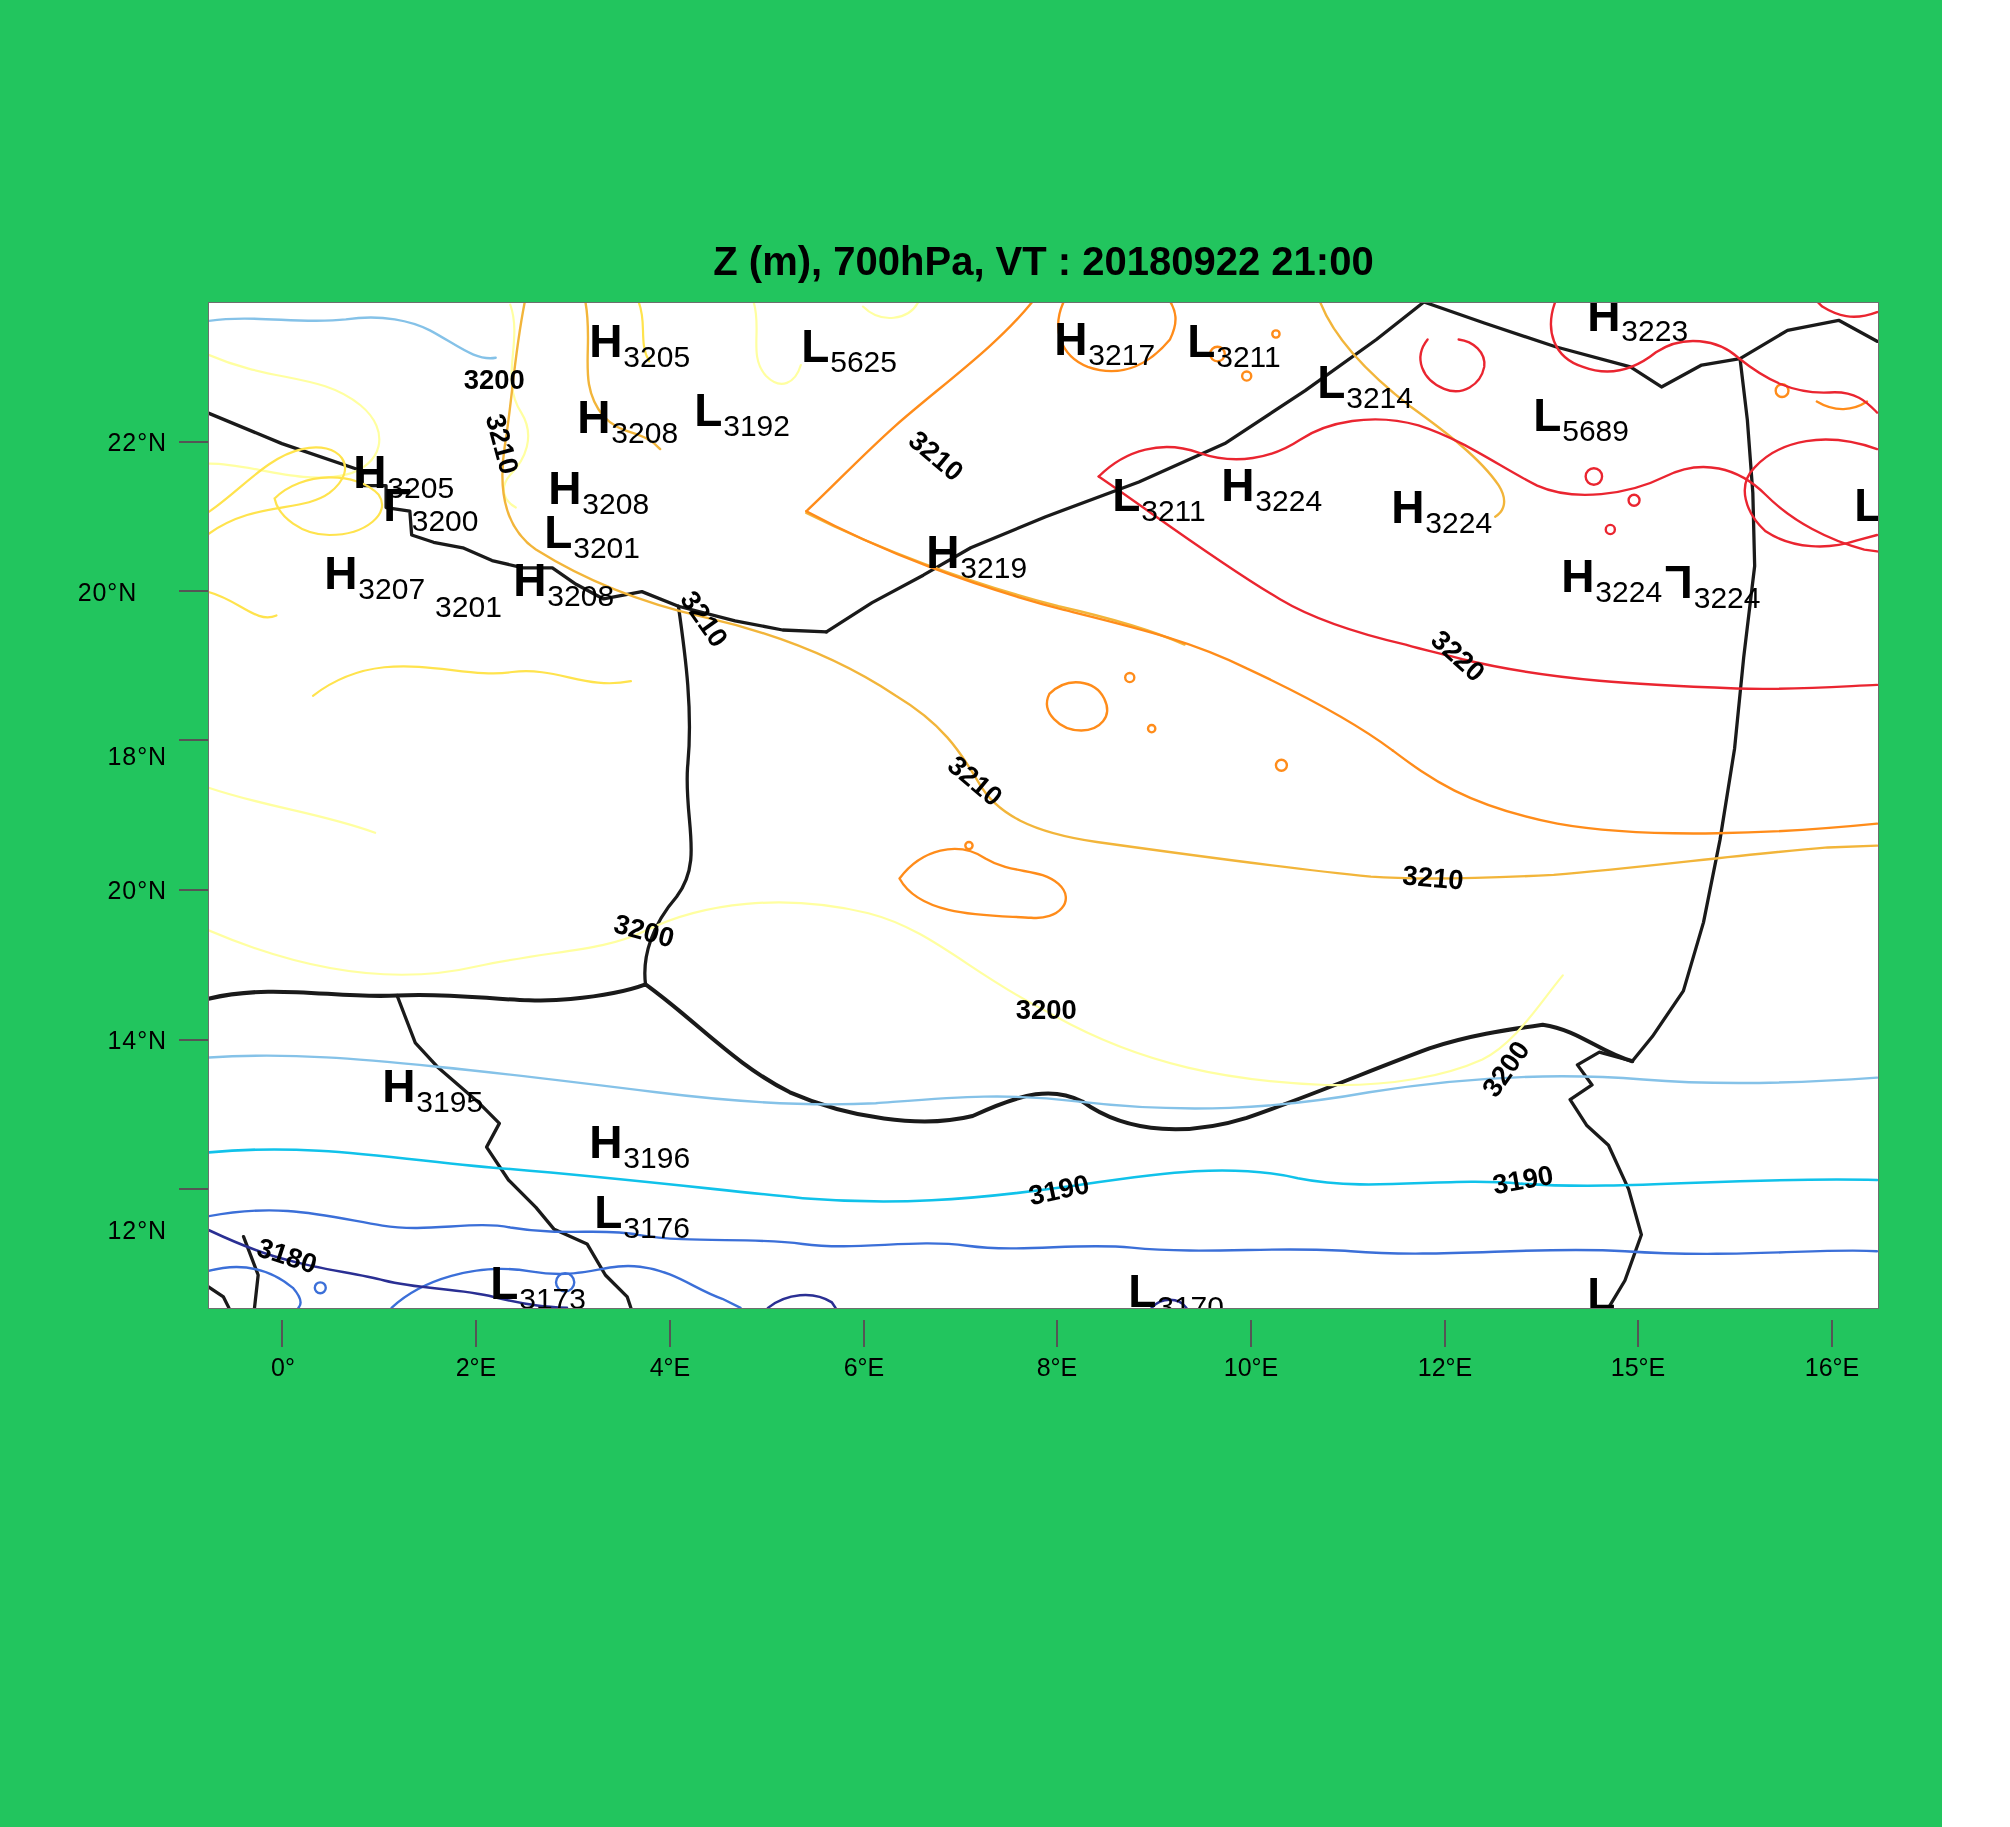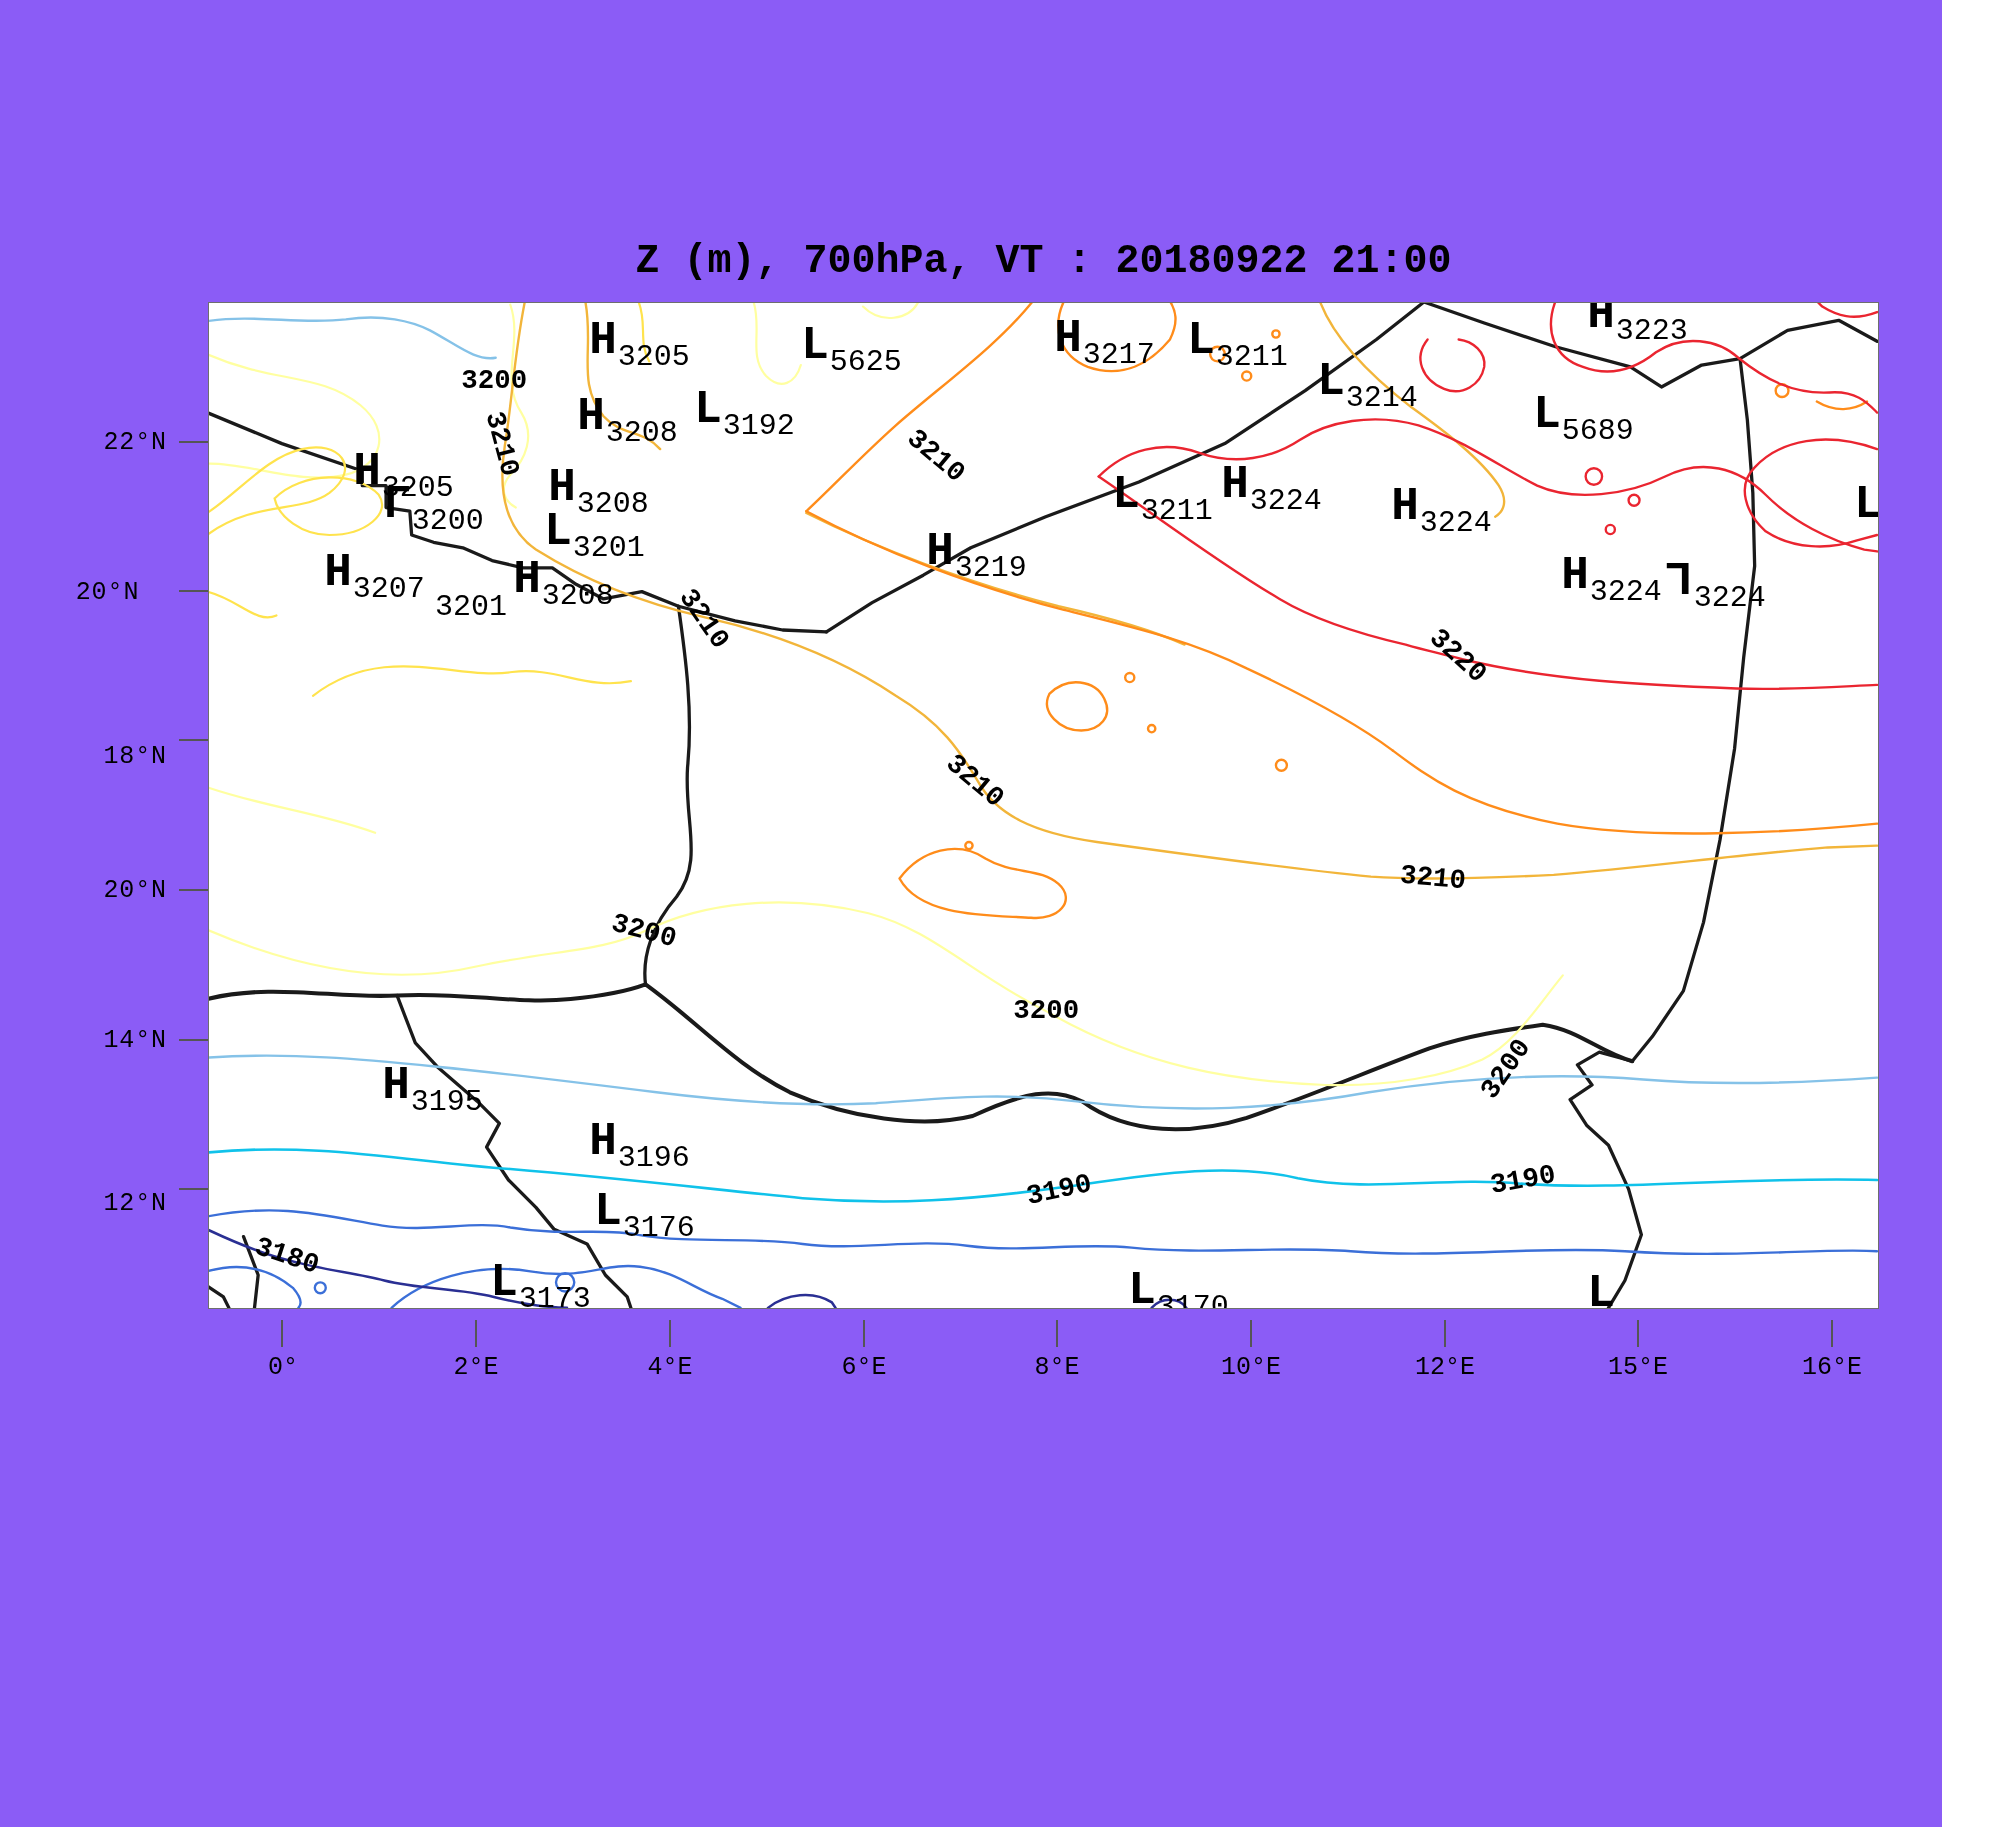--- a/index.html
+++ b/index.html
@@ -1,17 +1,17 @@
 <!DOCTYPE html>
 <html style="--border: #1a1a1a; --frame: #6e6e6e; --navy: #2a2f93; --royal: #3b6fd8; --cyan: #10c2ea; --lightblue: #85c2e8; --paleyellow: #ffffa0; --yellow: #ffe34d; --gold: #f2b53a; --orange: #ff8c1a; --red: #ea2530;font-size:14.6px"><head>
 <meta charset="utf-8">
 <style>
   html,body{margin:0;padding:0;background:#ffffff;}
-  .canvas{position:relative;width:1942px;height:1827px;background:#8b5cf6;
-          font-family:Liberation Mono, monospace;overflow:hidden;}
+  .canvas{position:relative;width:1942px;height:1827px;background:#22c55e;
+          font-family:Liberation Sans, sans-serif;overflow:hidden;}
   .title{position:absolute;left:208px;top:239px;width:1671px;text-align:center;
          font-size:40px;font-weight:700;color:#000;letter-spacing:0px;}
   .map{position:absolute;left:208px;top:302px;width:1671px;height:1007px;
        border:1.8px solid #6e6e6e;box-sizing:border-box;overflow:hidden;background:#fff;}
   .map svg{position:absolute;left:-1.8px;top:-1.8px;}
   path,circle{fill:none;stroke-linecap:round;stroke-linejoin:round;}
   .bd{stroke:var(--border);stroke-width:3.6px;}
   .bd2{stroke:var(--border);stroke-width:4.4px;}
   .py{stroke:var(--paleyellow);stroke-width:2.4px;}
   .yl{stroke:var(--yellow);stroke-width:2.4px;}
@@ -255,21 +255,21 @@
       <div class="lat-label" style="top: 416px;">22°N</div>
       <div class="lat-tick" style="top: 578px;"></div>
       <div class="lat-label" style="top: 566px; text-align: center;">20°N</div>
       <div class="lat-tick" style="top: 727px;"></div>
       <div class="lat-label" style="top: 730px;">18°N</div>
       <div class="lat-tick" style="top: 877px;"></div>
       <div class="lat-label" style="top: 864px;">20°N</div>
       <div class="lat-tick" style="top: 1027px;"></div>
       <div class="lat-label" style="top: 1014px;">14°N</div>
       <div class="lat-tick" style="top: 1176px;"></div>
-      <div class="lat-label" style="top: 1177px;">12°N</div>
+      <div class="lat-label" style="top: 1204px;">12°N</div>
     </div>
   <div class="axis" id="lon-axis">
       <div class="lon-tick" style="left: 281px;"></div>
       <div class="lon-label" style="left: 228px;">0°</div>
       <div class="lon-tick" style="left: 475px;"></div>
       <div class="lon-label" style="left: 421px;">2°E</div>
       <div class="lon-tick" style="left: 669px;"></div>
       <div class="lon-label" style="left: 615px;">4°E</div>
       <div class="lon-tick" style="left: 863px;"></div>
       <div class="lon-label" style="left: 809px;">6°E</div>

